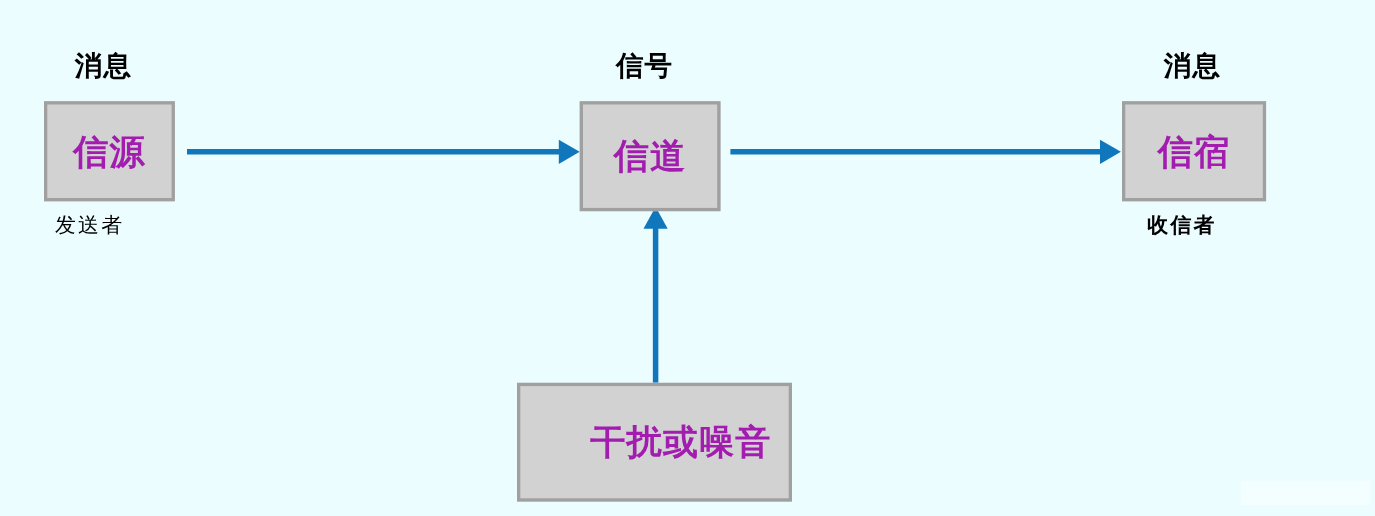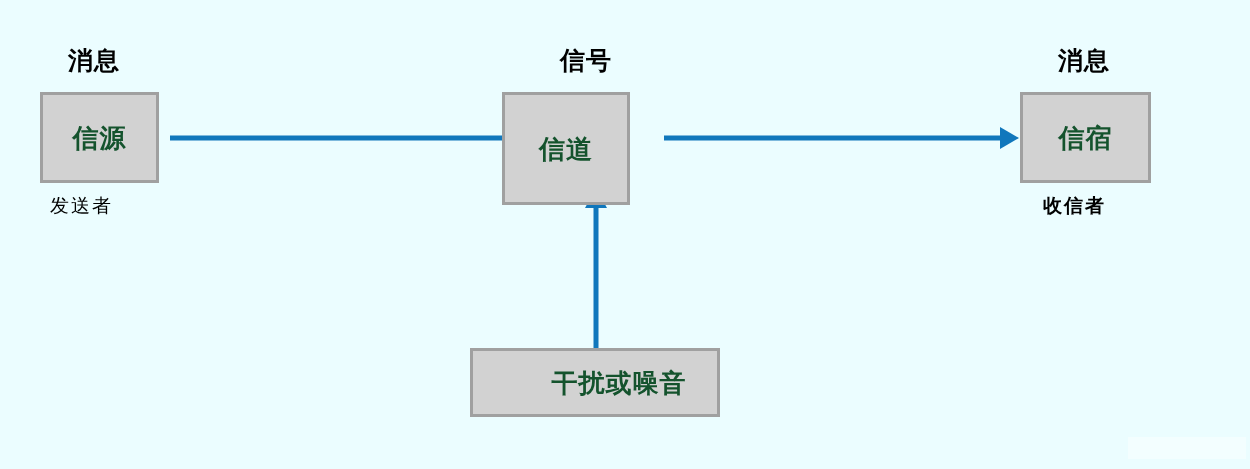--- a/index.html
+++ b/index.html
@@ -21,24 +21,24 @@
     height: 469px;
   }
   .node {
     position: absolute;
     background: #d2d2d2;
     border: 3px solid #a0a0a0;
     box-sizing: border-box;
     display: flex;
     align-items: center;
     justify-content: center;
-    color: #14532d;
+    color: #a21caf;
     font-family: "Liberation Sans", sans-serif;
     font-weight: bold;
-    font-size: 26px;
+    font-size: 32px;
     letter-spacing: 1px;
     line-height: 1;
   }
   .edge-label {
     position: absolute;
     color: #000000;
     font-family: "Liberation Sans", sans-serif;
     font-weight: bold;
     font-size: 25px;
     letter-spacing: 1px;
@@ -92,21 +92,21 @@
   <div class="edge-label" style="left:68px; top:48px;">消息</div>
 
   <div class="edge-label" style="left:560px; top:48px;">信号</div>
 
   <div class="edge-label" style="left:1058px; top:48px;">消息</div>
 
   <div class="node" style="left:40px; top:92px; width:119px; height:91px;">信源</div>
 
   <div class="role-label" style="left:50px; top:196px;">发送者</div>
 
-  <div class="node" style="left:502px; top:92px; width:128px; height:113px;">信道</div>
+  <div class="node" style="left:527px; top:92px; width:128px; height:100px;">信道</div>
 
   <div class="node" style="left:1020px; top:92px; width:131px; height:91px;">信宿</div>
 
   <div class="role-label" style="left:1043px; top:196px;font-weight:bold;">收信者</div>
 
-  <div class="node" style="left:470px; top:348px; width:250px; height:69px;padding-left:48px;">干扰或噪音</div>
+  <div class="node" style="left:470px; top:348px; width:250px; height:108px;padding-left:48px;">干扰或噪音</div>
 
 </div>
 
 </body></html>

